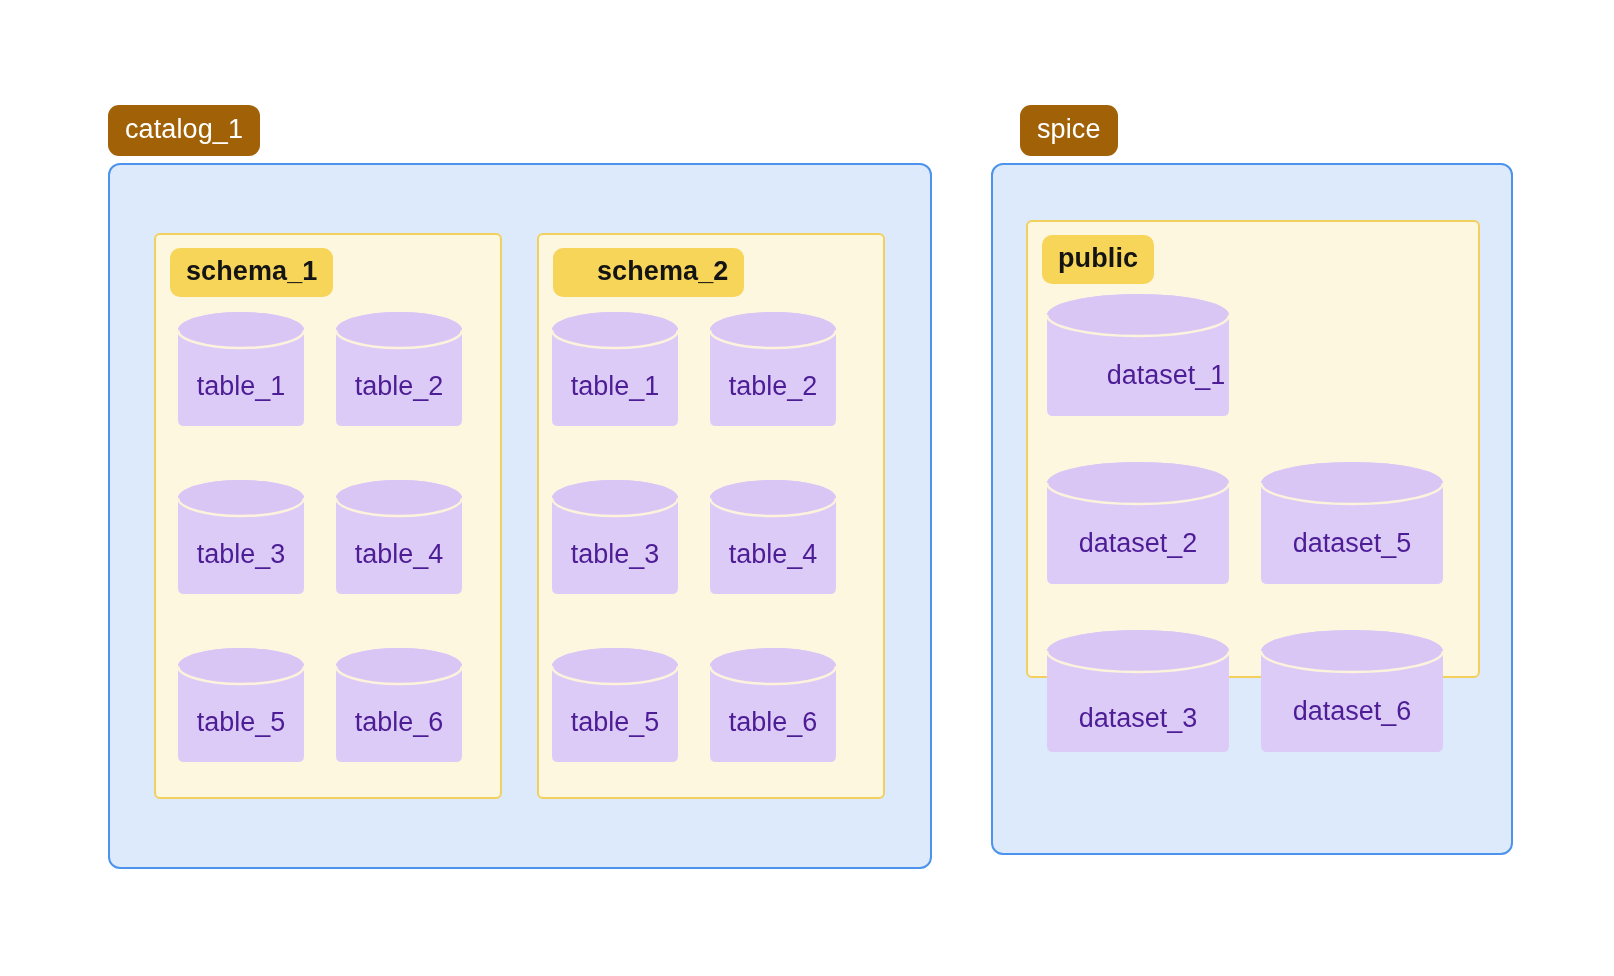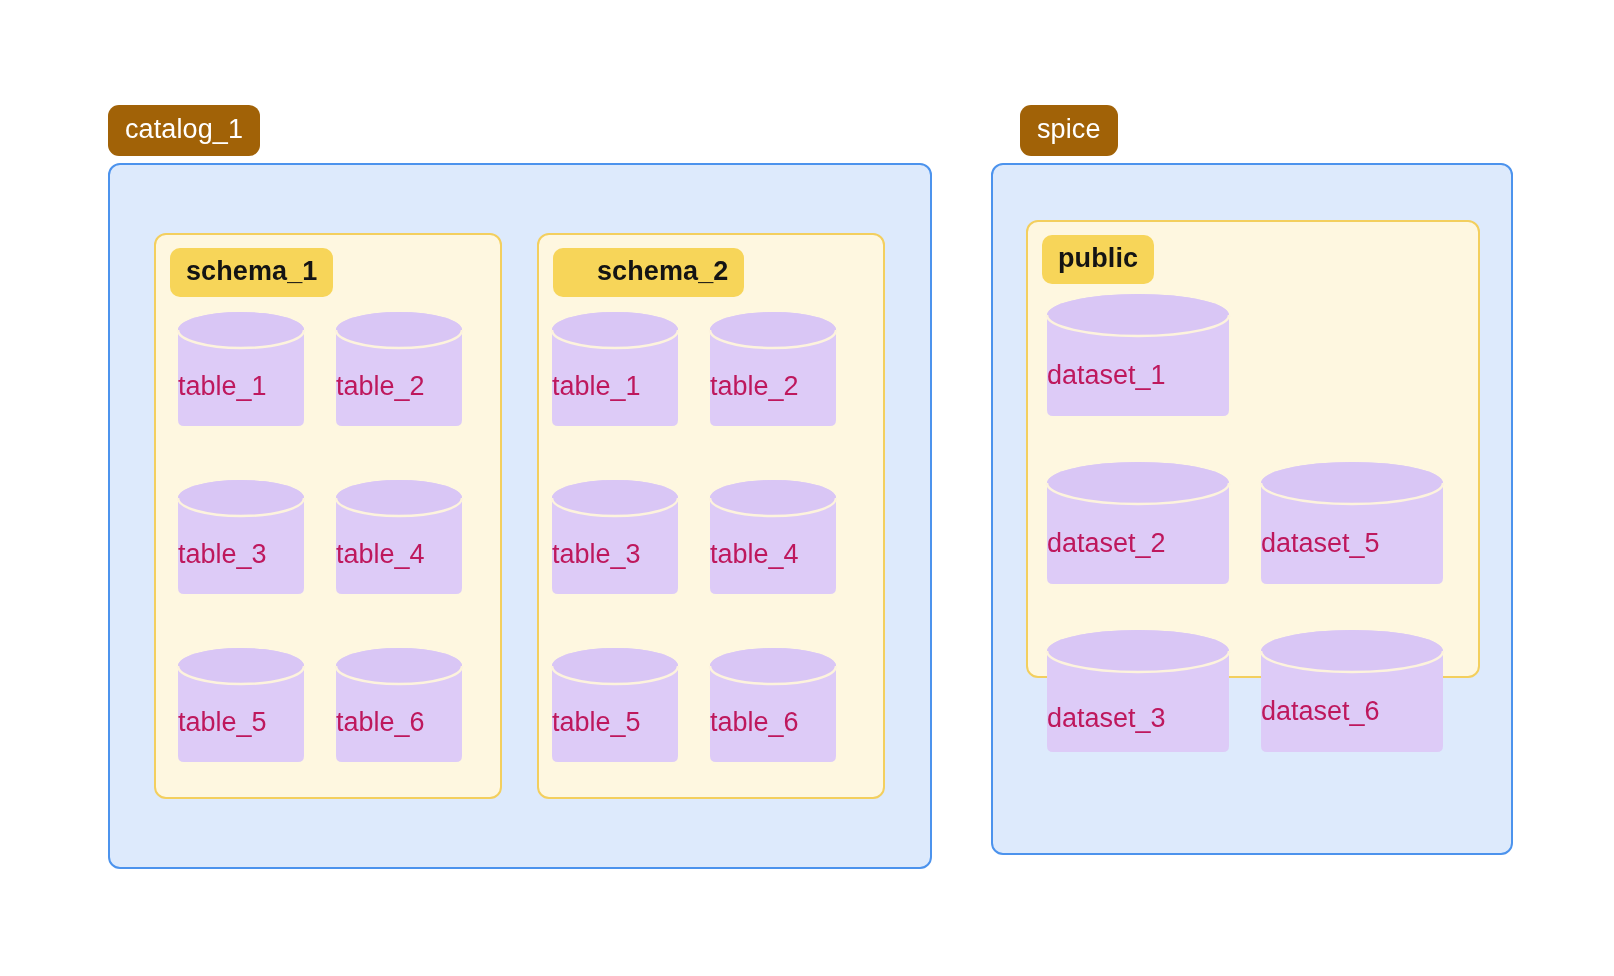--- a/index.html
+++ b/index.html
@@ -45,21 +45,21 @@
     border: 2px solid #4c93ed;
     border-radius: 12px;
     box-sizing: border-box;
   }
 
   
   .schema-panel {
     position: absolute;
     background: #fef7e0;
     border: 2px solid #f3cf5e;
-    border-radius: 12px;
+    border-radius: 6px;
     box-sizing: border-box;
   }
   .schema-badge {
     position: absolute;
     background: #f7d559;
     color: #141414;
     font-size: 27px;
     line-height: 1;
     font-weight: bold;
     padding: 10px 16px 12px 16px;
@@ -73,22 +73,22 @@
     position: absolute;
   }
   .cyl svg {
     display: block;
     overflow: visible;
   }
   .cyl-label {
     position: absolute;
     left: 0;
     width: 100%;
-    text-align: left;
-    color: #be185d;
+    text-align: center;
+    color: #4c1d95;
     font-size: 27px;
     line-height: 1;
     white-space: nowrap;
   }
 </style>
 </head>
 <body>
 
 <div class="canvas">
     <div class="catalog-badge" style="left: 108px; top: 105px;">catalog_1</div>
@@ -199,21 +199,21 @@
     <div class="catalog-badge" style="left: 1020px; top: 105px;">spice</div>
     <div class="catalog-panel" style="left: 991px; top: 163px; width: 522px; height: 692px;"></div>
     <div class="schema-panel" style="left: 1026px; top: 220px; width: 454px; height: 458px;">
       <div class="schema-badge" style="left: 14px; top: 13px;">public</div>
       <div class="cyl" style="left: 19px; top: 72px; width: 182px; height: 122px;">
         <svg width="182" height="122" viewBox="0 0 182 122">
           <path d="M 0 21 L 0 116 Q 0 122 6 122 L 176 122 Q 182 122 182 116 L 182 21 A 91 21 0 0 0 0 21 Z" fill="#ddcbf7"></path>
           <ellipse cx="91" cy="21" rx="91" ry="21" fill="#d9c6f5"></ellipse>
           <path d="M 0 21 A 91 21 0 0 0 182 21" fill="none" stroke="#fdf3dd" stroke-width="2.5"></path>
         </svg>
-        <div class="cyl-label" style="top: 68px;">dataset_1</div>
+        <div class="cyl-label" style="top: 68px; margin-left: 28px;">dataset_1</div>
       </div>
       <div class="cyl" style="left: 19px; top: 240px; width: 182px; height: 122px;">
         <svg width="182" height="122" viewBox="0 0 182 122">
           <path d="M 0 21 L 0 116 Q 0 122 6 122 L 176 122 Q 182 122 182 116 L 182 21 A 91 21 0 0 0 0 21 Z" fill="#ddcbf7"></path>
           <ellipse cx="91" cy="21" rx="91" ry="21" fill="#d9c6f5"></ellipse>
           <path d="M 0 21 A 91 21 0 0 0 182 21" fill="none" stroke="#fdf3dd" stroke-width="2.5"></path>
         </svg>
         <div class="cyl-label" style="top: 68px;">dataset_2</div>
       </div>
       <div class="cyl" style="left: 233px; top: 240px; width: 182px; height: 122px;">

